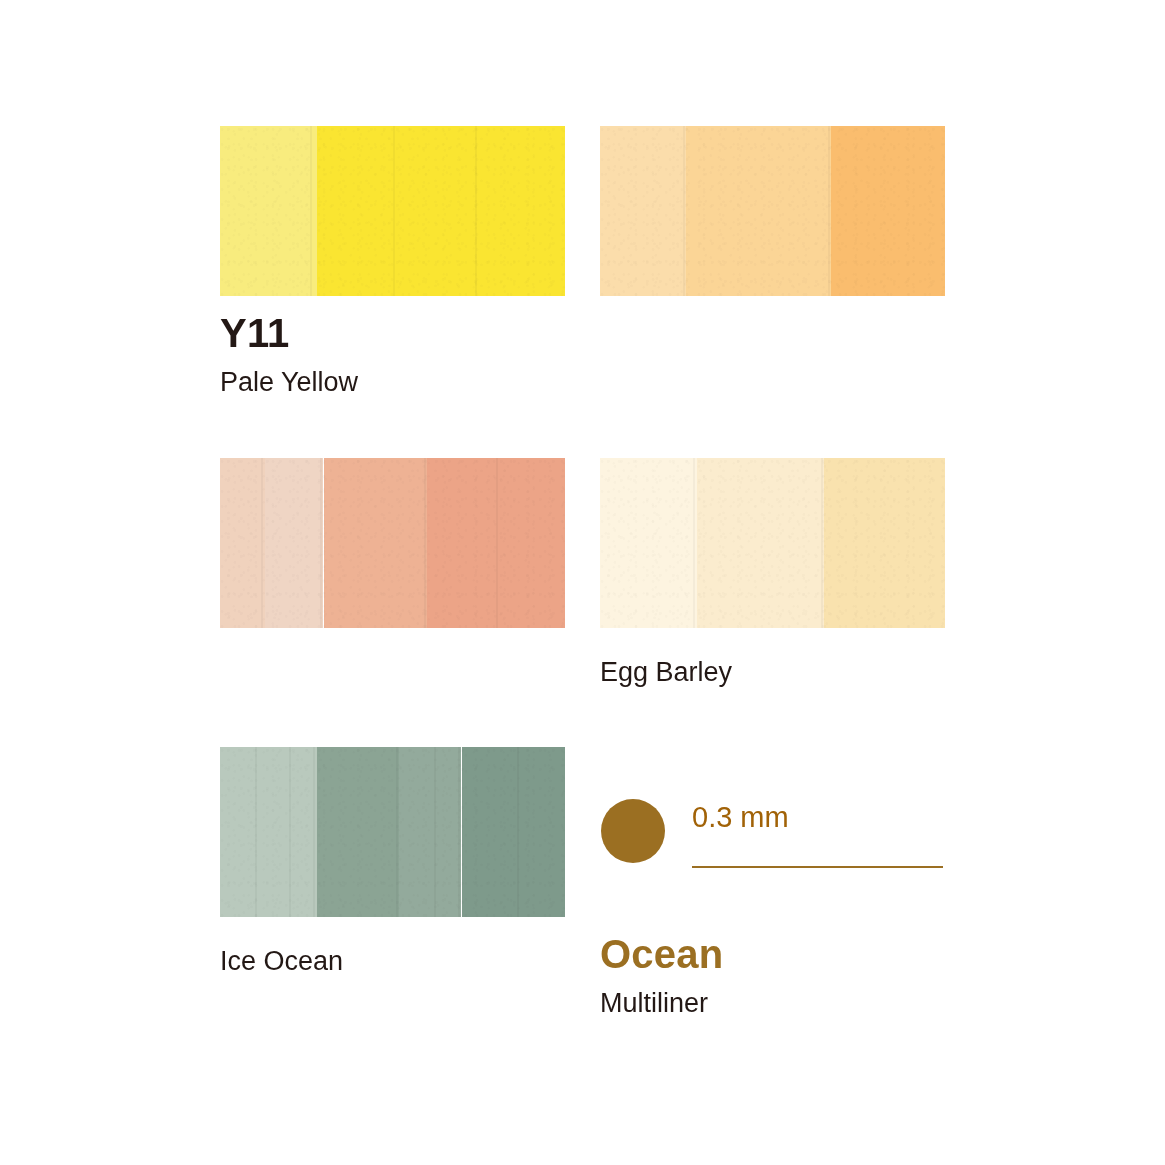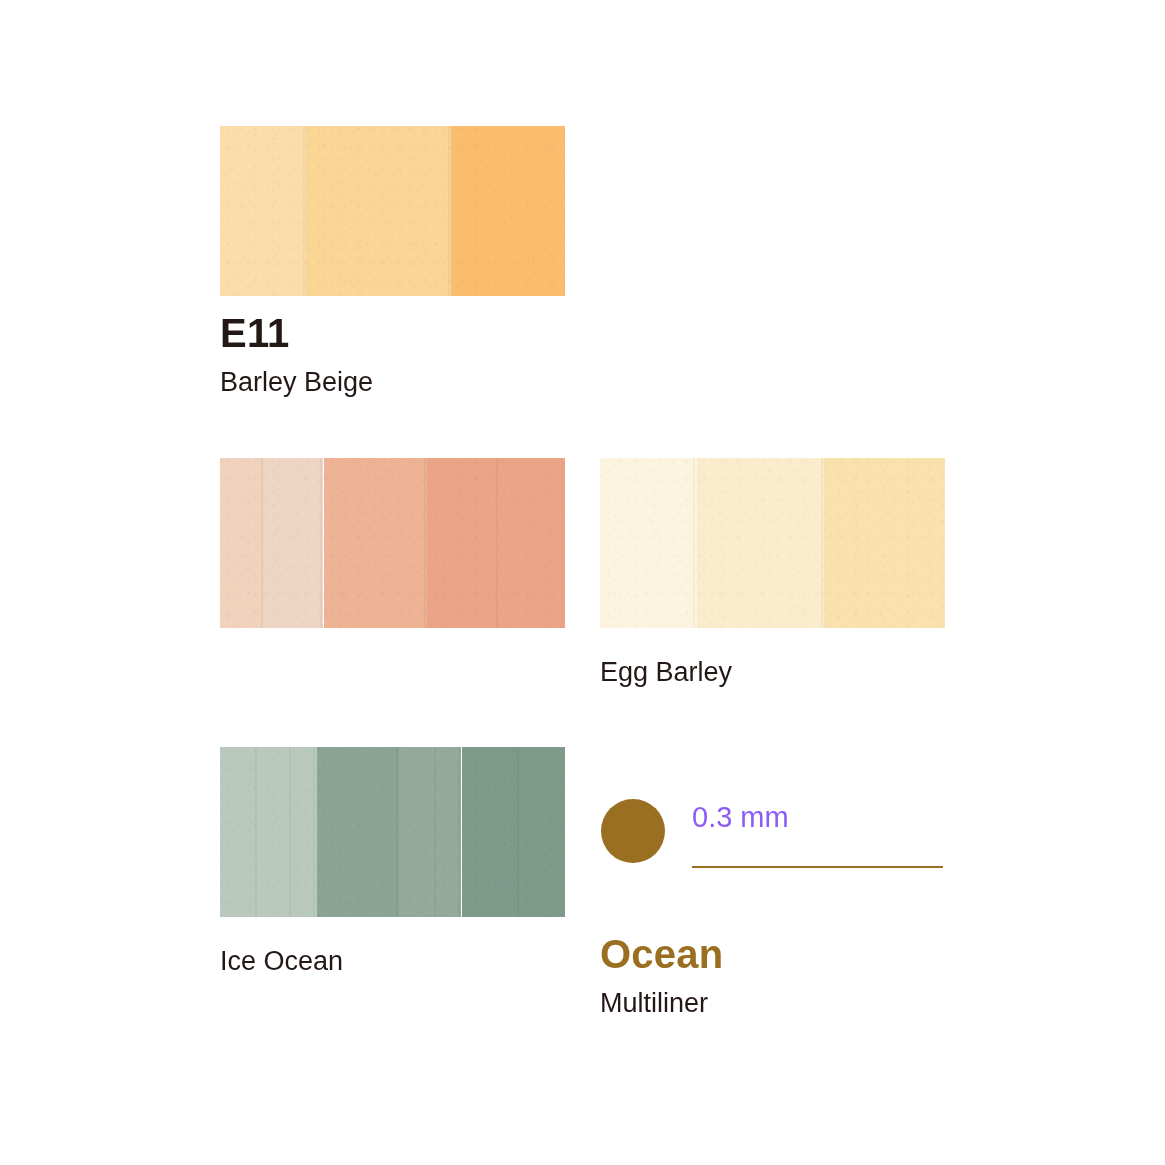--- a/index.html
+++ b/index.html
@@ -143,37 +143,51 @@
   .rowgap { height: 60px; }
 </style>
 </head>
 <body>
 
 <div class="card">
   <div class="grid">
 
     <div class="row">
 
+      <div class="cell">
+        <div class="swatch">
+          <div class="bands">
+              <div class="band" style="left: 0%; width: 28%; background: rgb(248, 236, 126);"></div>
+              <div class="band" style="left: 28%; width: 72%; background: rgb(250, 229, 49);"></div>
+            </div>
+          <div class="seams">
+              <div class="seam" style="left: 26%;"></div>
+              <div class="seam" style="left: 50%;"></div>
+              <div class="seam" style="left: 74%;"></div>
+            </div>
+          <div class="grain"></div>
+        </div>
+        <div class="labels">
+          <div class="code">Y11</div>
+          <div class="name">Pale Yellow</div>
+        </div>
+      </div>
 
       <div class="cell">
         <div class="swatch">
           <div class="bands">
               <div class="band" style="left: 0%; width: 25%; background: rgb(251, 221, 171);"></div>
               <div class="band" style="left: 25%; width: 42%; background: rgb(251, 213, 150);"></div>
               <div class="band" style="left: 67%; width: 33%; background: rgb(250, 189, 110);"></div>
             </div>
           <div class="seams">
               <div class="seam" style="left: 24%;"></div>
               <div class="seam" style="left: 66%;"></div>
             </div>
           <div class="grain"></div>
-        </div>
-        <div class="labels">
-          <div class="code">E11</div>
-          <div class="name">Barley Beige</div>
         </div>
       </div>
 
     </div>
 
     <div class="rowgap"></div>
 
     <div class="row">
 
       <div class="cell">
@@ -238,21 +252,21 @@
           <div class="grain"></div>
         </div>
         <div class="labels">
           <div class="name">Ice Ocean</div>
         </div>
       </div>
 
       <div class="cell">
         <div class="liner">
           <div class="liner-dot" style="background: rgb(155, 111, 34);"></div>
-          <div class="liner-size" style="color: #8b5cf6;">0.3 mm</div>
+          <div class="liner-size" style="color: #a16207;">0.3 mm</div>
           <div class="liner-rule" style="background: rgb(155, 111, 34);"></div>
         </div>
         <div class="labels">
           <div class="code sepia-code" style="color: rgb(155, 111, 34);">Ocean</div>
           <div class="name">Multiliner</div>
         </div>
       </div>
 
     </div>
 

